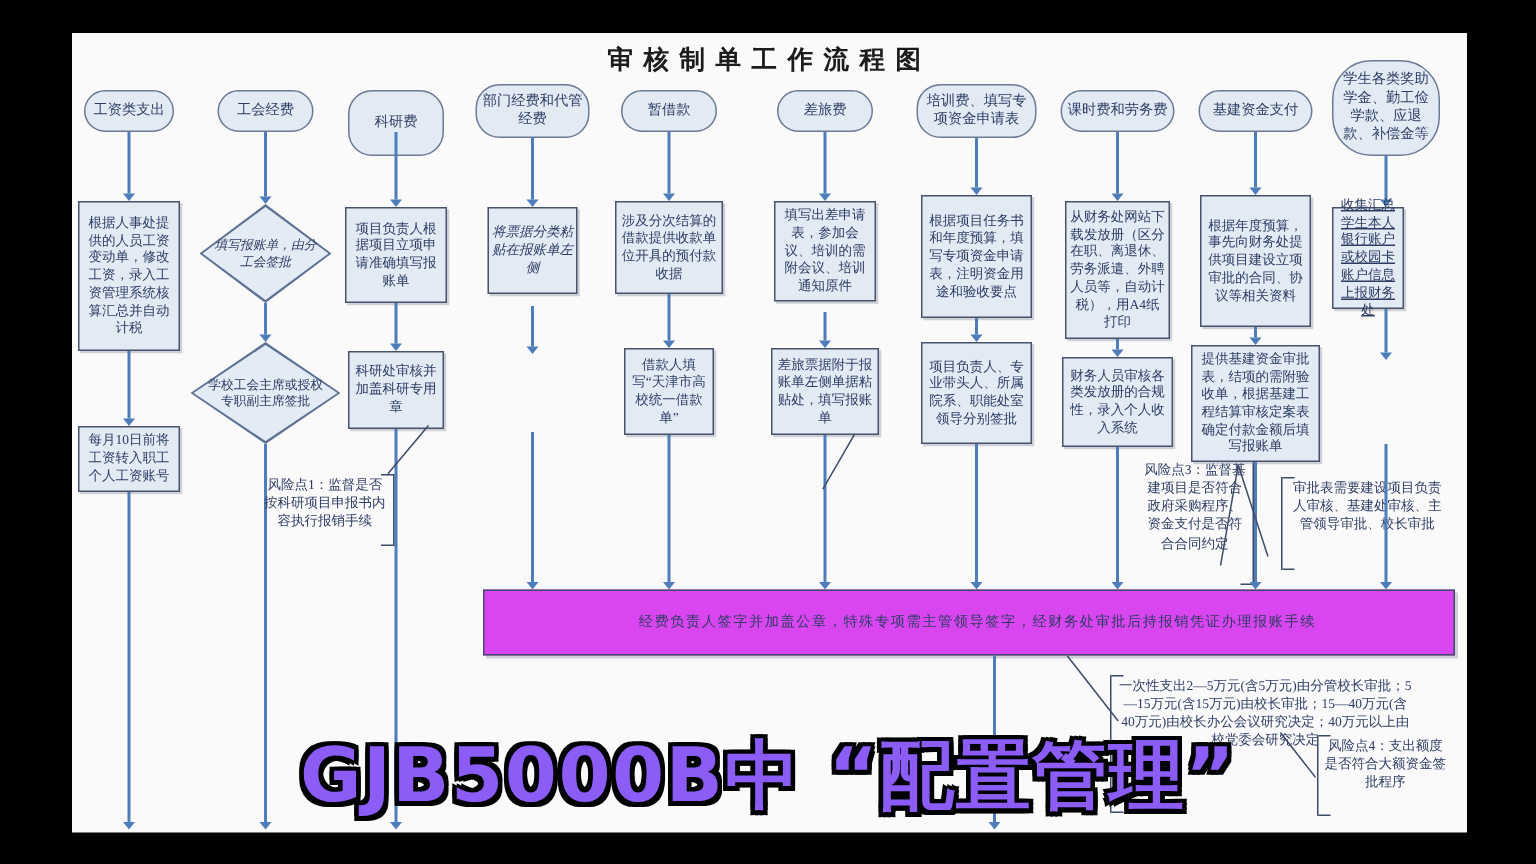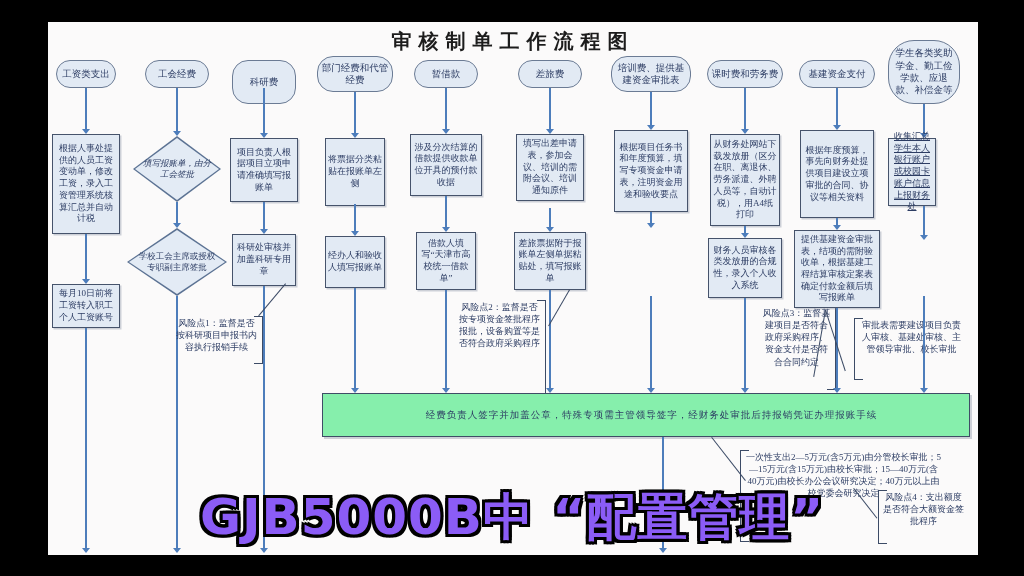--- a/index.html
+++ b/index.html
@@ -1,27 +1,27 @@
 <!DOCTYPE html>
 <html><head>
 <meta charset="utf-8">
 <style>
   html,body{margin:0;padding:0;background:#000;}
   #frame{position:relative;width:1024px;height:576px;background:#000;overflow:hidden;
          font-family:"Liberation Serif","DejaVu Serif",serif;}
   #stage{position:absolute;left:48px;top:22px;width:930px;height:533px;background:#fbfafa;}
-  .title{position:absolute;left:0;top:6px;width:100%;text-align:center;font-size:20px;
+  .title{position:absolute;left:0;top:6px;width:100%;text-align:center;font-size:17px;
          font-weight:bold;letter-spacing:7px;color:#1c1c1c;}
   .node{position:absolute;display:flex;align-items:center;justify-content:center;
         text-align:center;color:#2c3c63;font-size:9px;line-height:1.3;box-sizing:border-box;}
   .pill{background:#e2eaf4;border:1.3px solid #6b7b94;border-radius:16px;padding:1px 3px;
         font-size:9.5px;}
   .box{background:#e2eaf4;border:1.3px solid #46536b;padding:2px 2px;
        box-shadow:1.5px 1.5px 0 rgba(120,130,150,.35);}
-  .banner{background:#86efac;border:1.6px solid #3f4d66;font-size:9.5px;letter-spacing:1px;
+  .banner{background:#d946ef;border:1.6px solid #3f4d66;font-size:9.5px;letter-spacing:1px;
           box-shadow:2px 2px 0 rgba(120,130,150,.35);padding-left:11px;}
   .diamond{position:absolute;}
   .diamond .d1{position:absolute;inset:0;background:#5b7293;
     clip-path:polygon(50% 0,100% 50%,50% 100%,0 50%);}
   .diamond .d2{position:absolute;inset:2px;background:#e3ebf5;
     clip-path:polygon(50% 0,100% 50%,50% 100%,0 50%);}
   .diamond .dt{position:absolute;inset:0;display:flex;align-items:center;justify-content:center;
     text-align:center;color:#2c3c63;font-size:8.5px;line-height:1.25;padding:0 10px;}
   .ar{position:absolute;width:1.6px;background:#4d7dbb;}
   .ar::after{content:"";position:absolute;bottom:-5px;left:-3.4px;width:0;height:0;
@@ -75,45 +75,44 @@
     <div class="ar" style="left:215px;top:66px;height:45px;"></div>
     <div class="node box" style="left:182px;top:116px;width:68px;height:64px;">项目负责人根据项目立项申请准确填写报账单</div>
     <div class="ar" style="left:215px;top:180px;height:27px;"></div>
     <div class="node box" style="left:184px;top:212px;width:64px;height:52px;">科研处审核并加盖科研专用章</div>
     <div class="ar" style="left:215px;top:264px;height:262px;"></div>
     <div class="note br-r" style="left:123px;top:294px;width:92px;height:48px;">风险点1：监督是否按科研项目申报书内容执行报销手续</div>
     <div class="ln" style="left:238px;top:262px;width:42px;transform:rotate(130deg);"></div>
 
     <div class="node pill" style="left:269px;top:34px;width:76px;height:36px;">部门经费和代管经费</div>
     <div class="ar" style="left:306px;top:70px;height:41px;"></div>
-    <div class="node box" style="left:277px;top:116px;width:60px;height:68px;">将票据分类粘贴在报账单左侧</div>
+    <div class="node box" style="left:277px;top:116px;width:60px;height:58px;font-style:italic;">将票据分类粘贴在报账单左侧</div>
     <div class="ar" style="left:306px;top:182px;height:27px;"></div>
-    <div class="node box" style="left:277px;top:214px;width:60px;height:52px;">经办人和验收人填写报账单</div>
     <div class="ar" style="left:306px;top:266px;height:100px;"></div>
 
     <div class="node pill" style="left:366px;top:38px;width:64px;height:28px;">暂借款</div>
     <div class="ar" style="left:397px;top:66px;height:41px;"></div>
     <div class="node box" style="left:362px;top:112px;width:72px;height:62px;">涉及分次结算的借款提供收款单位开具的预付款收据</div>
     <div class="ar" style="left:397px;top:174px;height:31px;"></div>
     <div class="node box" style="left:368px;top:210px;width:60px;height:58px;">借款人填写“天津市高校统一借款单”</div>
     <div class="ar" style="left:397px;top:268px;height:98px;"></div>
 
     <div class="node pill" style="left:470px;top:38px;width:64px;height:28px;">差旅费</div>
     <div class="ar" style="left:501px;top:66px;height:41px;"></div>
     <div class="node box" style="left:468px;top:112px;width:68px;height:67px;">填写出差申请表，参加会议、培训的需附会议、培训通知原件</div>
     <div class="ar" style="left:501px;top:186px;height:19px;"></div>
     <div class="node box" style="left:466px;top:210px;width:72px;height:58px;">差旅票据附于报账单左侧单据粘贴处，填写报账单</div>
     <div class="ar" style="left:501px;top:268px;height:98px;"></div>
-    <div class="note br-r" style="left:406px;top:278px;width:92px;height:96px;">风险点2：监督是否按专项资金签批程序报批，设备购置等是否符合政府采购程序</div>
     <div class="ln" style="left:522px;top:268px;width:42px;transform:rotate(120deg);"></div>
 
-    <div class="node pill" style="left:563px;top:34px;width:80px;height:36px;">培训费、提供基建资金审批表</div>
+    <div class="node pill" style="left:563px;top:34px;width:80px;height:36px;">培训费、填写专项资金申请表</div>
     <div class="ar" style="left:602px;top:70px;height:33px;"></div>
     <div class="node box" style="left:566px;top:108px;width:74px;height:82px;">根据项目任务书和年度预算，填写专项资金申请表，注明资金用途和验收要点</div>
     <div class="ar" style="left:602px;top:190px;height:11px;"></div>
+    <div class="node box" style="left:566px;top:206px;width:74px;height:68px;">项目负责人、专业带头人、所属院系、职能处室领导分别签批</div>
     <div class="ar" style="left:602px;top:274px;height:92px;"></div>
 
     <div class="node pill" style="left:659px;top:38px;width:76px;height:28px;">课时费和劳务费</div>
     <div class="ar" style="left:696px;top:66px;height:41px;"></div>
     <div class="node box" style="left:662px;top:112px;width:70px;height:92px;">从财务处网站下载发放册（区分在职、离退休、劳务派遣、外聘人员等，自动计税），用A4纸打印</div>
     <div class="ar" style="left:696px;top:204px;height:7px;"></div>
     <div class="node box" style="left:660px;top:216px;width:74px;height:60px;text-align:center;">财务人员审核各类发放册的合规性，录入个人收入系统</div>
     <div class="ar" style="left:696px;top:276px;height:90px;"></div>
     <div class="note br-r" style="left:710px;top:284px;width:78px;height:84px;">风险点3：监督基建项目是否符合政府采购程序、资金支付是否符合合同约定</div>
 

